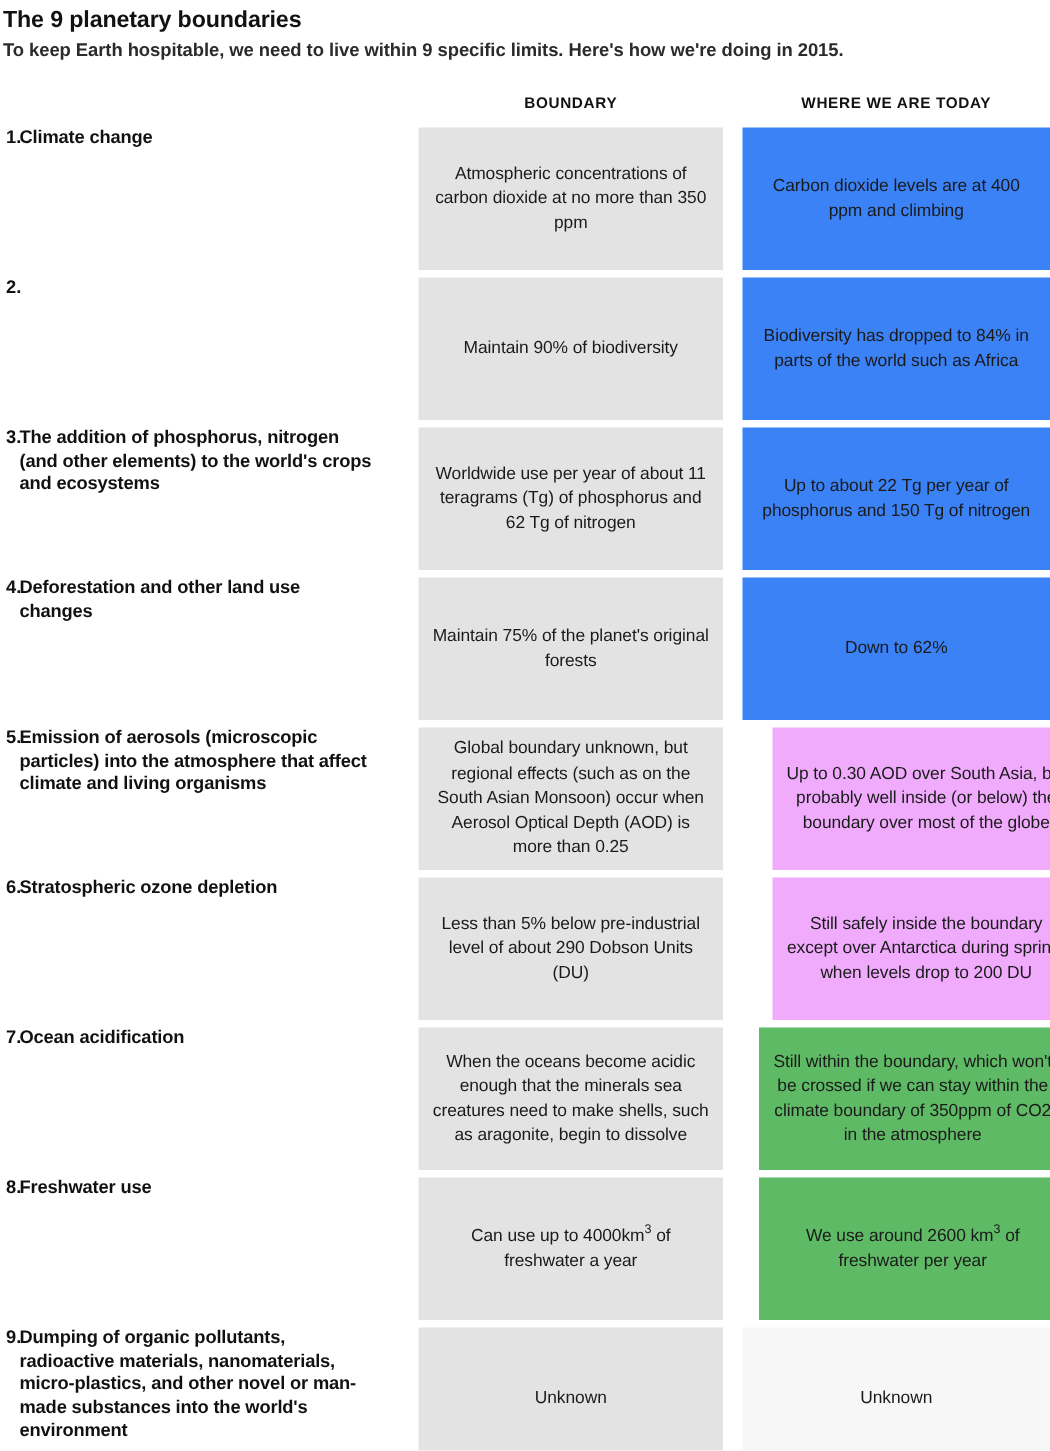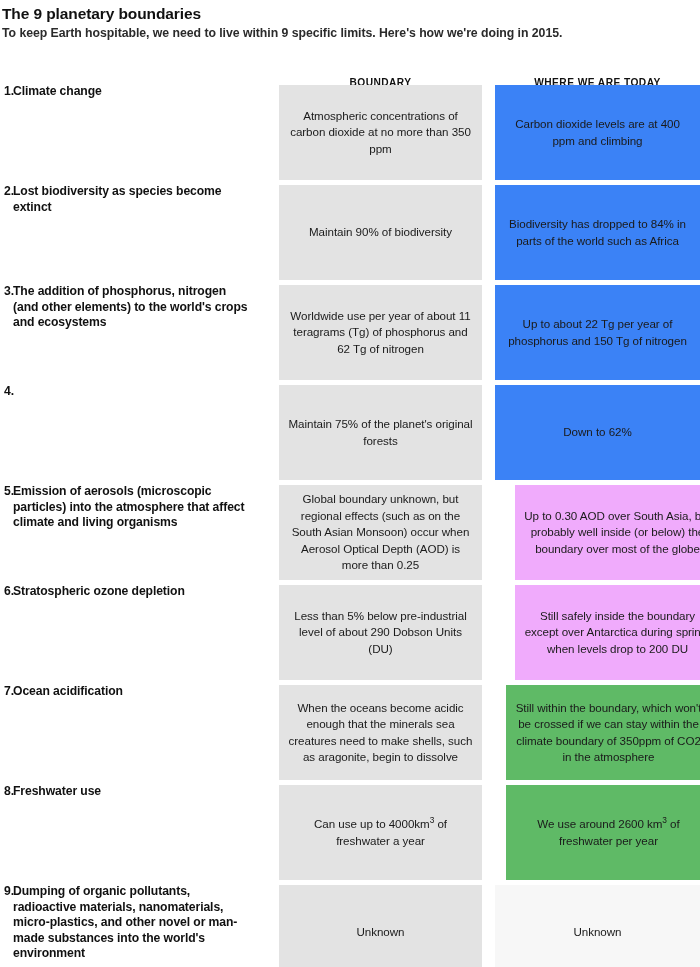--- a/index.html
+++ b/index.html
@@ -45,21 +45,21 @@
     width: 700px;
     height: 16px;
   }
   .col-head {
     position: absolute;
     font-size: 10.2px;
     font-weight: bold;
     letter-spacing: 0.45px;
     color: #111111;
     text-align: center;
-    top: 13px;
+    top: 0;
   }
   .col-head.boundary { left: 279px; width: 203px; }
   .col-head.today    { left: 495px; width: 205px; }
 
   
   .rows {
     position: absolute;
     top: 85px;
     left: 0;
     width: 700px;
@@ -141,40 +141,40 @@
       <div class="row-label">Climate change</div>
       <div class="cell cell-boundary">
         <span class="cell-text">Atmospheric concentrations of carbon dioxide at no more than 350 ppm</span>
       </div>
       <div class="cell cell-today status-red">
         <span class="cell-text">Carbon dioxide levels are at 400 ppm and climbing</span>
       </div>
     </div>
     <div class="row">
       <div class="row-num">2.</div>
-      <div class="row-label">Lost biodiversity as species become extinct</div>
       <div class="cell cell-boundary">
         <span class="cell-text">Maintain 90% of biodiversity</span>
       </div>
       <div class="cell cell-today status-red">
         <span class="cell-text">Biodiversity has dropped to 84% in parts of the world such as Africa</span>
       </div>
     </div>
     <div class="row">
       <div class="row-num">3.</div>
       <div class="row-label">The addition of phosphorus, nitrogen (and other elements) to the world's crops and ecosystems</div>
       <div class="cell cell-boundary">
         <span class="cell-text">Worldwide use per year of about 11 teragrams (Tg) of phosphorus and 62 Tg of nitrogen</span>
       </div>
       <div class="cell cell-today status-red">
         <span class="cell-text">Up to about 22 Tg per year of phosphorus and 150 Tg of nitrogen</span>
       </div>
     </div>
     <div class="row">
       <div class="row-num">4.</div>
+      <div class="row-label">Deforestation and other land use changes</div>
       <div class="cell cell-boundary">
         <span class="cell-text">Maintain 75% of the planet's original forests</span>
       </div>
       <div class="cell cell-today status-red">
         <span class="cell-text">Down to 62%</span>
       </div>
     </div>
     <div class="row">
       <div class="row-num">5.</div>
       <div class="row-label">Emission of aerosols (microscopic particles) into the atmosphere that affect climate and living organisms</div>

